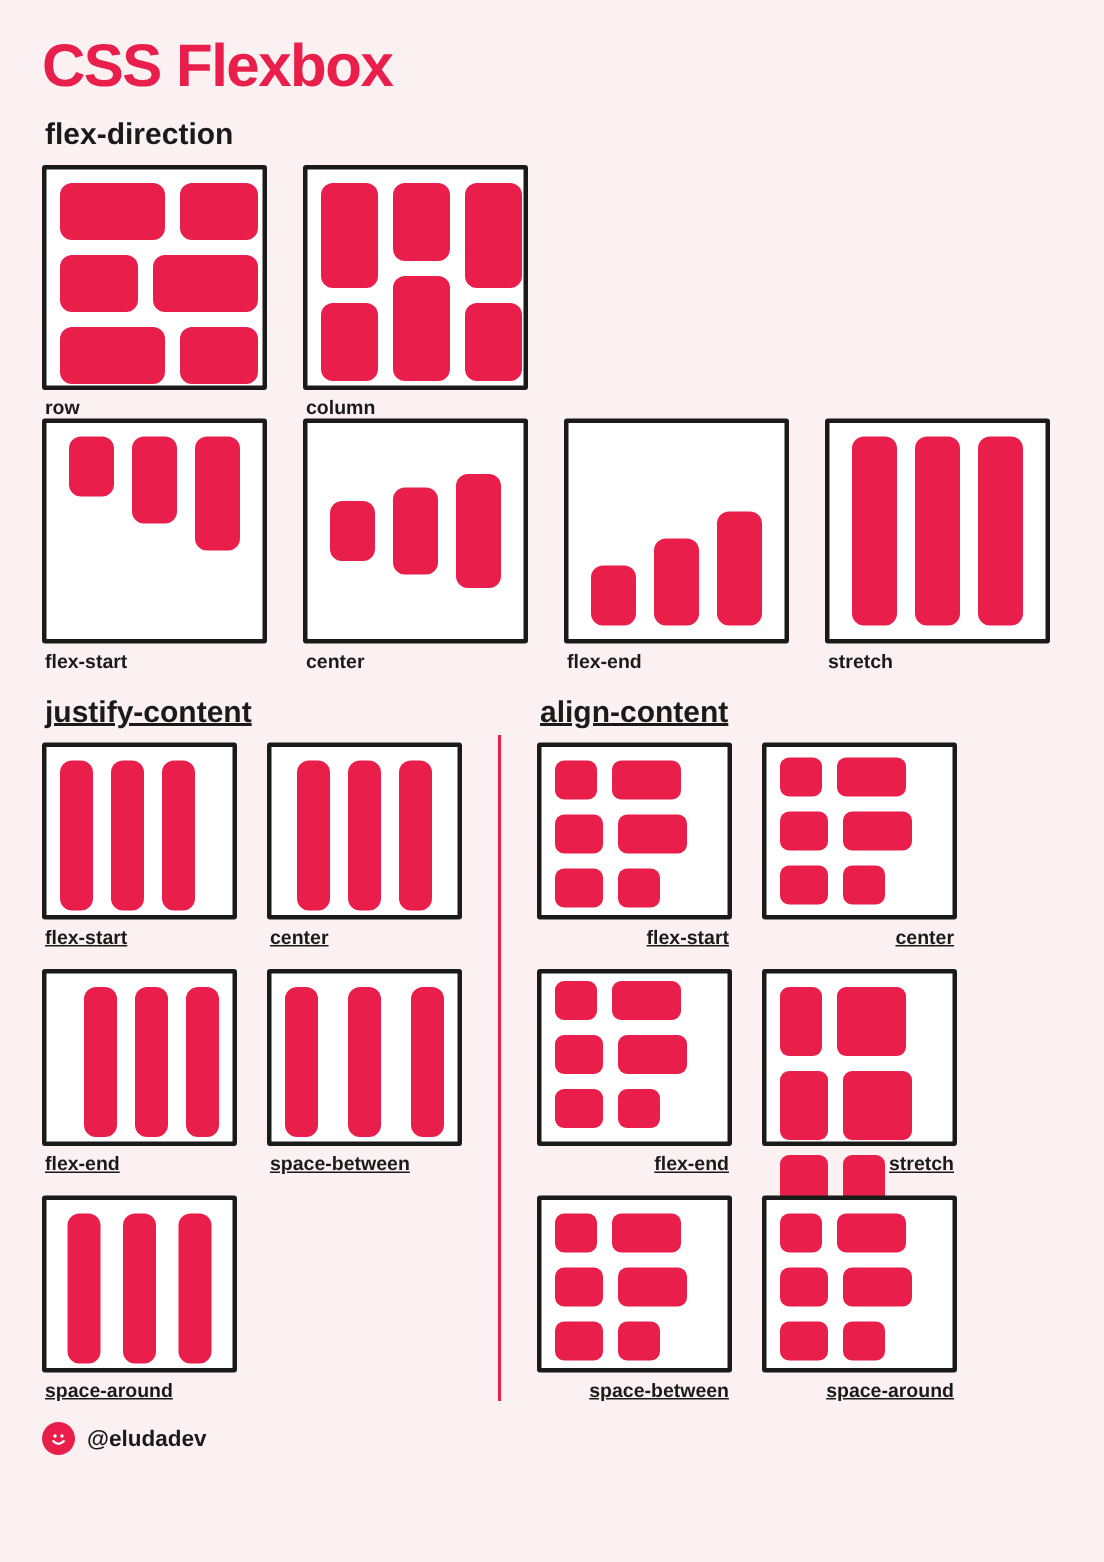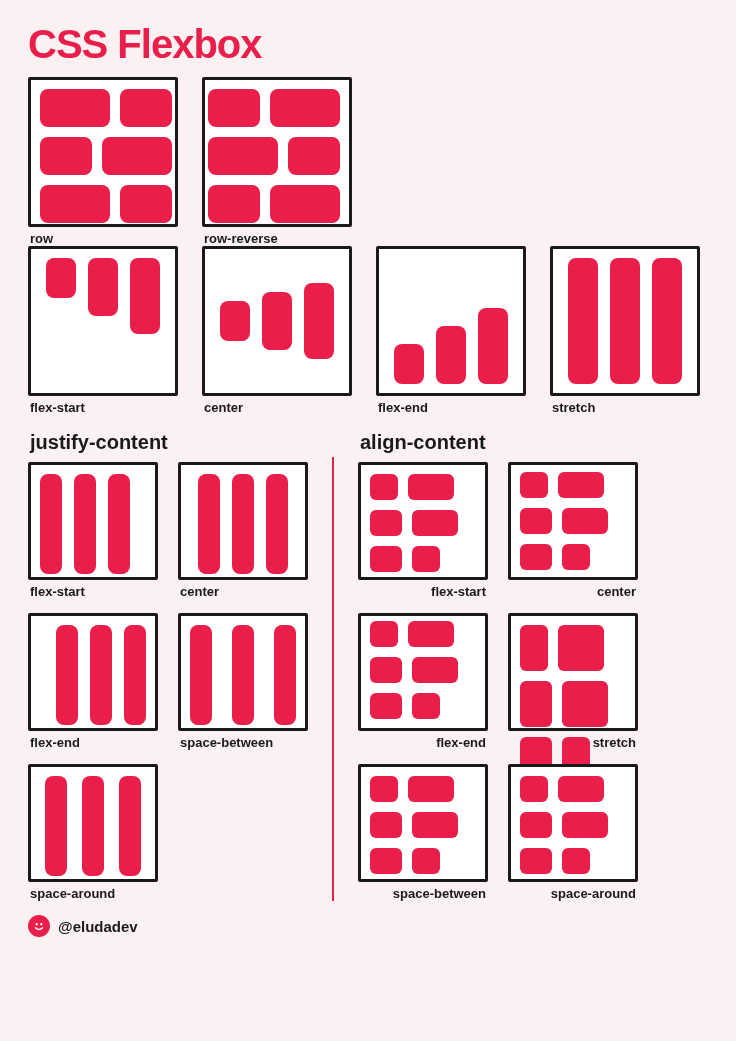--- a/index.html
+++ b/index.html
@@ -129,20 +129,21 @@
   .ac.stretch .p { height: auto; }
   .ac.stretch { }
   .ac.stretch .p { flex: 0 0 auto; }
   .ac.stretch { align-content: stretch; }
   .ac.stretch .p { height: 46px; }
 
   .bottom {
     display:flex;
     gap: 20px;
     margin-top: 4px;
+    text-decoration: underline;
   }
   .colgroup { display:flex; flex-direction:column; }
   .grid2 {
     display:grid;
     grid-template-columns: repeat(2, auto);
     gap: 14px 20px;
   }
   .divider {
     width: 2px;
     background: linear-gradient(to bottom, transparent 0, transparent 38px, var(--red) 38px, var(--red) 100%);
@@ -166,58 +167,59 @@
   }
   .footer-icon svg { width:14px; height:14px; }
 </style>
 </head>
 <body>
 
 <div class="page">
 
   <h1>CSS Flexbox</h1>
 
+  <h2>flex-direction</h2>
   <div class="row4">
 
     <div class="cell">
       <div class="box-lg fd-row">
         <div class="r">
             <div class="pill a"></div>
             <div class="pill b"></div>
           </div>
         <div class="r">
             <div class="pill b"></div>
             <div class="pill a"></div>
           </div>
         <div class="r">
             <div class="pill a"></div>
             <div class="pill b"></div>
           </div>
       </div>
       <div class="caption">row</div>
     </div>
 
-
-    <div class="cell">
-      <div class="box-lg fd-row">
-        <div class="r" style="flex-direction:row-reverse;">
-            <div class="pill a"></div>
-            <div class="pill b"></div>
-          </div>
-        <div class="r" style="flex-direction:row-reverse;">
-            <div class="pill b"></div>
-            <div class="pill a"></div>
-          </div>
-        <div class="r" style="flex-direction:row-reverse;">
-            <div class="pill a"></div>
-            <div class="pill b"></div>
-          </div>
-      </div>
-      <div class="caption">row-reverse</div>
-    </div>
+    <div class="cell">
+      <div class="box-lg fd-col">
+        <div class="c">
+            <div class="pill a"></div>
+            <div class="pill b"></div>
+          </div>
+        <div class="c">
+            <div class="pill b"></div>
+            <div class="pill a"></div>
+          </div>
+        <div class="c">
+            <div class="pill a"></div>
+            <div class="pill b"></div>
+          </div>
+      </div>
+      <div class="caption">column</div>
+    </div>
+
 
 
   </div>
 
   <div class="row4">
 
     <div class="cell">
       <div class="box-lg ai start">
         <div class="pill bar h1"></div>
           <div class="pill bar h2"></div>

